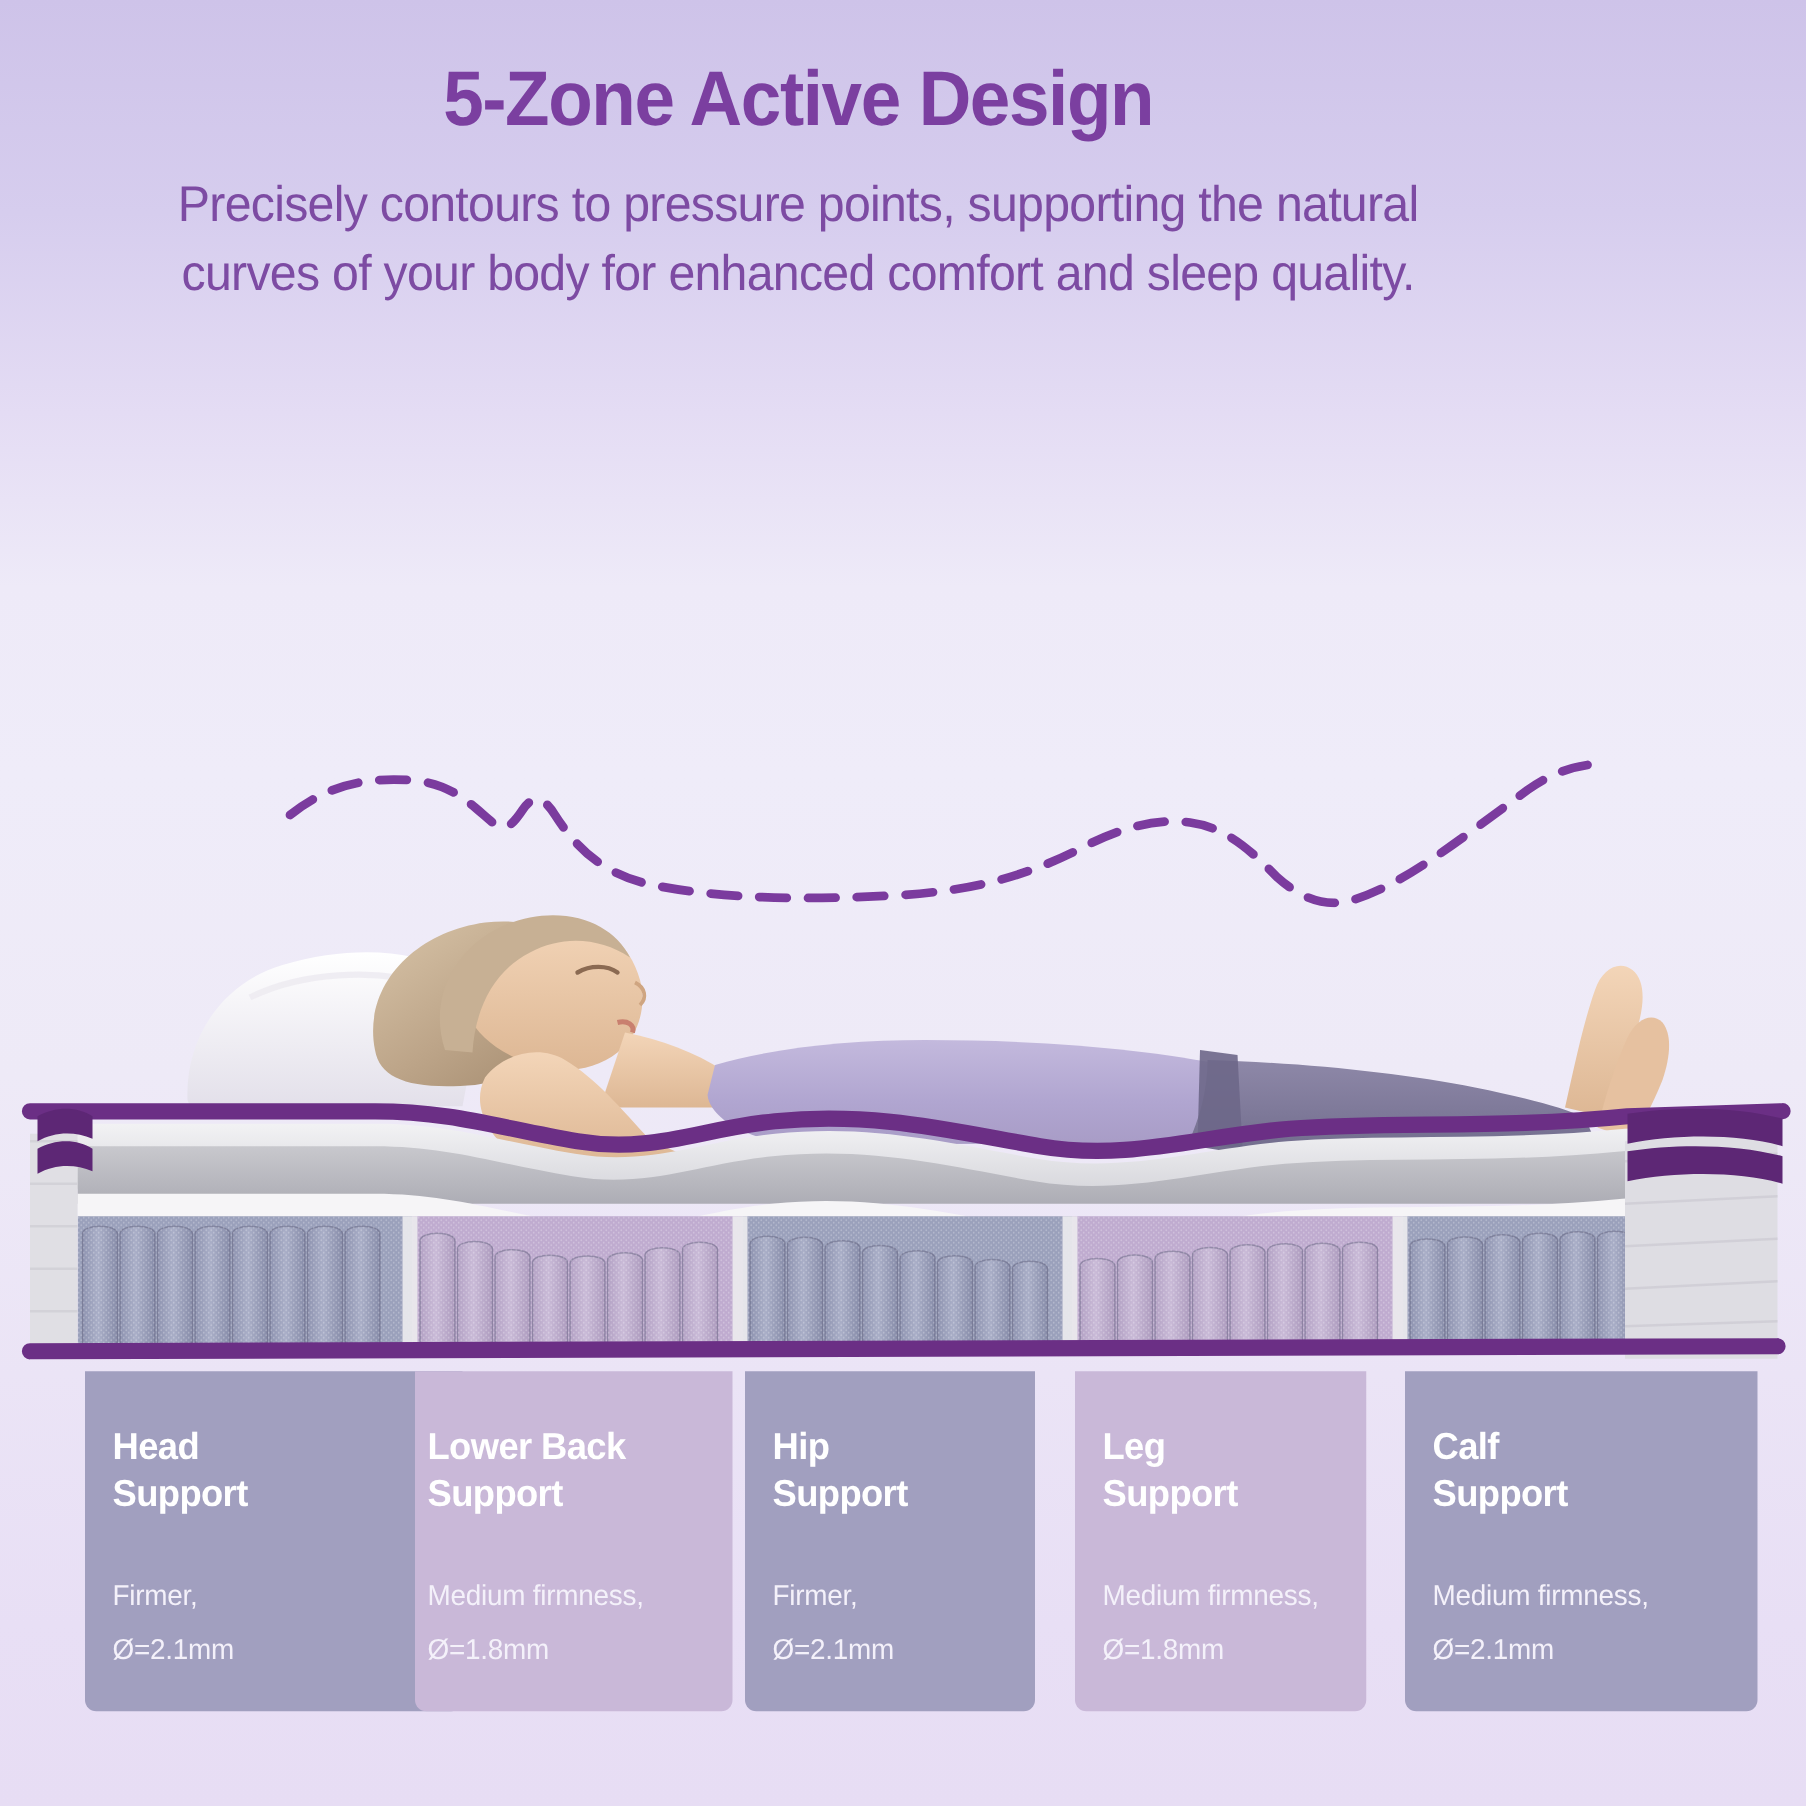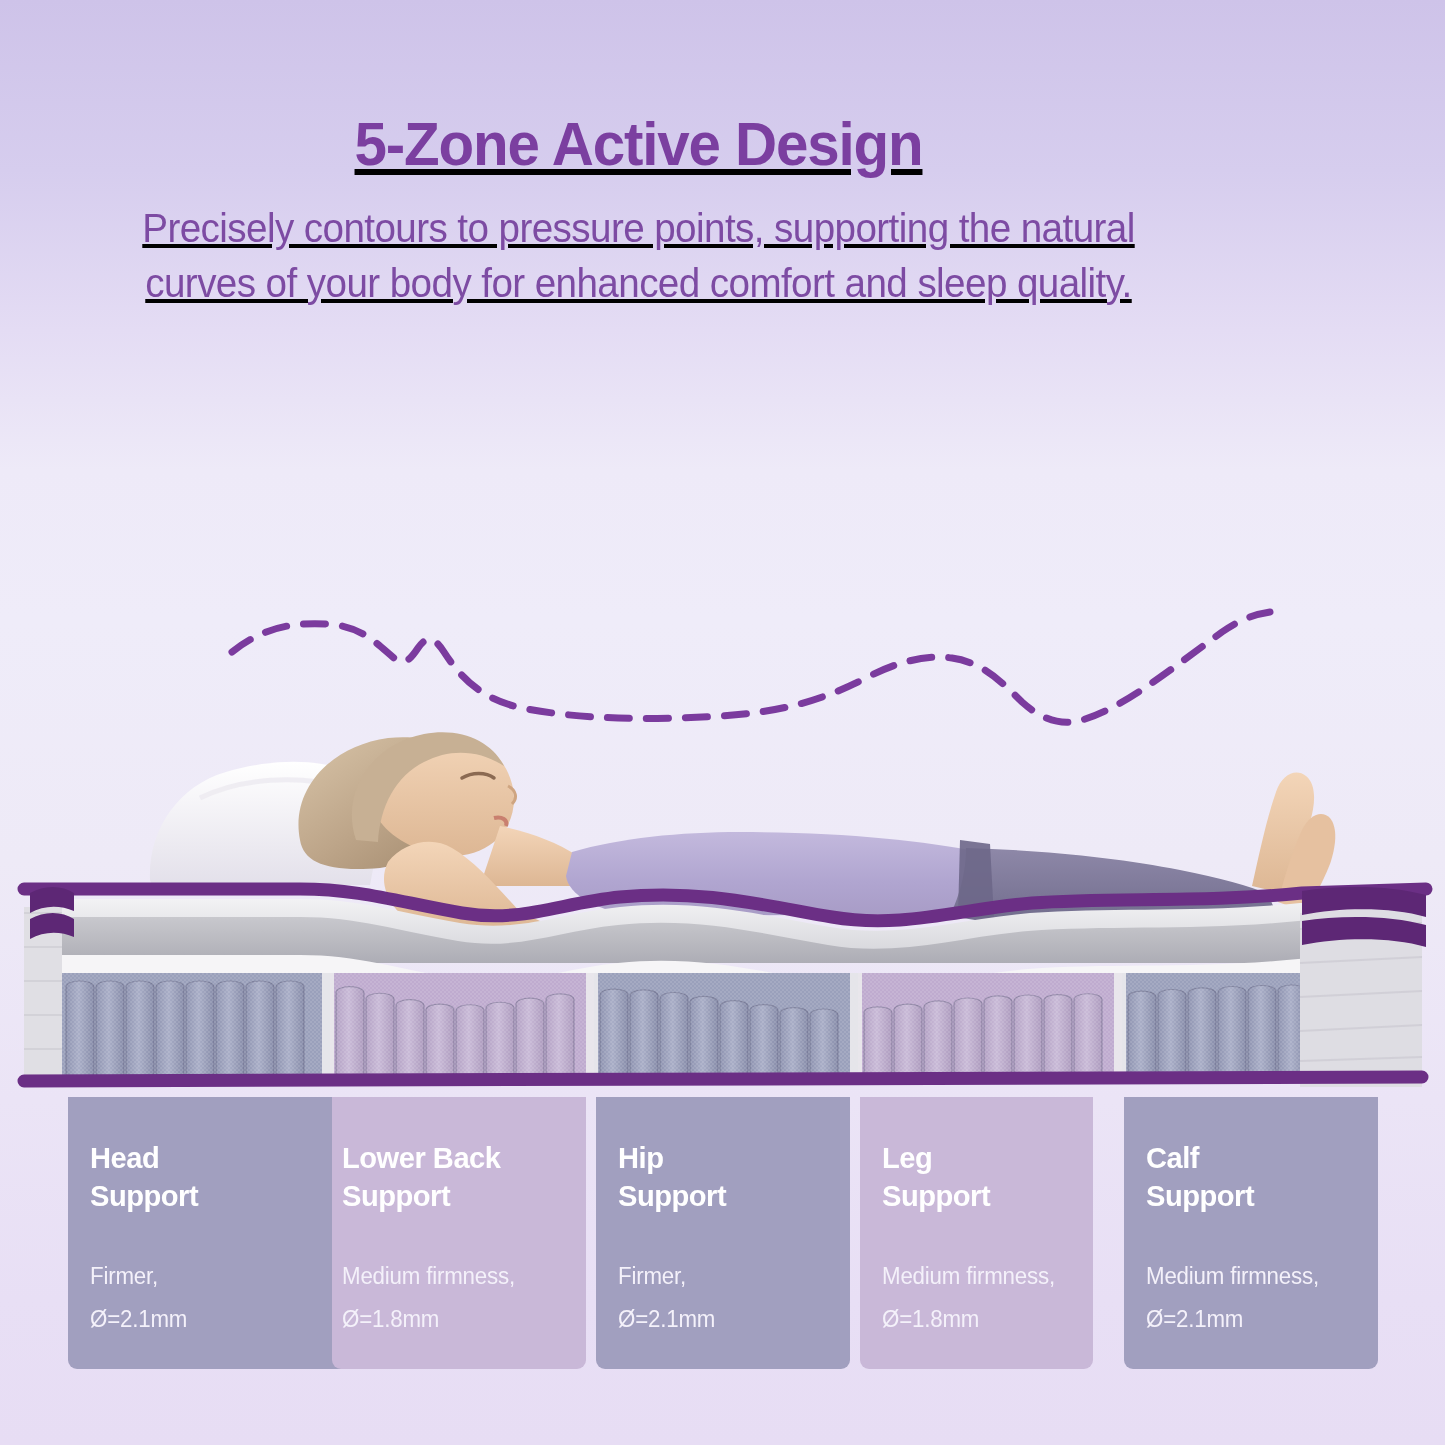--- a/index.html
+++ b/index.html
@@ -26,23 +26,22 @@
       #e8dff5 1300px,
       #e7ddf4 1445px);
     overflow: hidden;
   }
 
   
   #header {
     position: absolute;
     top: 0; left: 0;
     width: 1277px;
-    padding-top: 112px;
+    padding-top: 48px;
     text-align: center;
-    text-decoration: underline;
   }
 
   #title {
     font-size: 62px;
     font-weight: bold;
     color: #7b3fa0;
     letter-spacing: -1.2px;
     line-height: 1.02;
     transform: scaleX(0.94);
   }
@@ -380,33 +379,33 @@
 Support</div>
         <div class="zone-desc">Firmer,
 Ø=2.1mm</div>
       </div>
       <div class="zone-card" style="left: 332px; width: 254px; background: rgb(201, 184, 216); padding-left: 10px;">
         <div class="zone-title">Lower Back
 Support</div>
         <div class="zone-desc">Medium firmness,
 Ø=1.8mm</div>
       </div>
-      <div class="zone-card" style="left: 596px; width: 254px; background: rgb(161, 159, 191);">
+      <div class="zone-card" style="left: 596px; width: 232px; background: rgb(161, 159, 191);">
         <div class="zone-title">Hip
 Support</div>
         <div class="zone-desc">Firmer,
 Ø=2.1mm</div>
       </div>
       <div class="zone-card" style="left: 860px; width: 233px; background: rgb(201, 184, 216);">
         <div class="zone-title">Leg
 Support</div>
         <div class="zone-desc">Medium firmness,
 Ø=1.8mm</div>
       </div>
-      <div class="zone-card" style="left: 1124px; width: 254px; background: rgb(161, 159, 191);">
+      <div class="zone-card" style="left: 1124px; width: 282px; background: rgb(161, 159, 191);">
         <div class="zone-title">Calf
 Support</div>
         <div class="zone-desc">Medium firmness,
 Ø=2.1mm</div>
       </div>
     </div>
 
 </div>
 
 </body></html>

